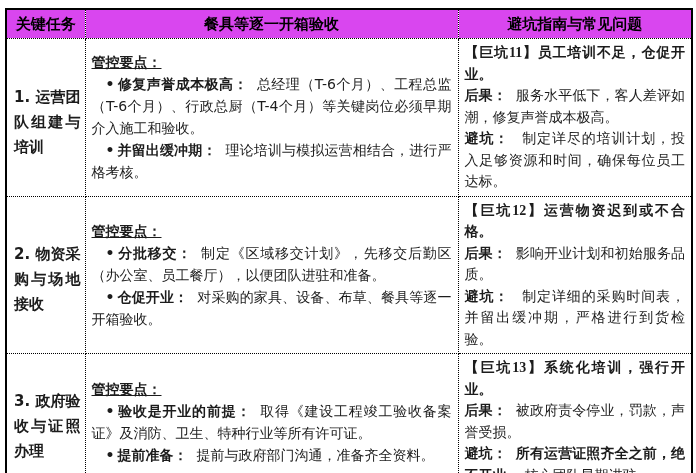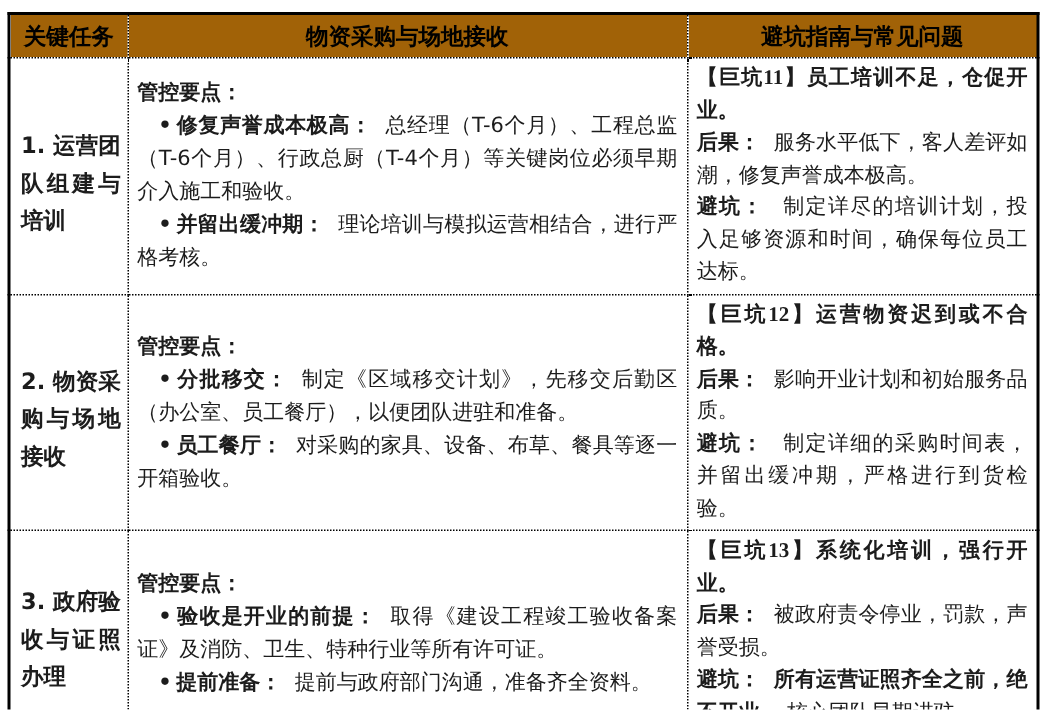--- a/index.html
+++ b/index.html
@@ -18,21 +18,21 @@
     left: 5px;
     top: 8px;
     width: 686px;
     border-collapse: collapse;
     table-layout: fixed;
     border: 2px solid #000000;
     background: #ffffff;
   }
   th, td { border: 1px dotted #000000; overflow: hidden; }
   th.col-header {
-    background: #a16207;
+    background: #d946ef;
     color: #000000;
     font-size: 15px;
     font-weight: bold;
     text-align: center;
     height: 26px;
     padding: 1px 2px;
   }
   td.task-cell {
     font-weight: bold;
     font-size: 15px;
@@ -53,21 +53,21 @@
   td.pitfall-cell {
     vertical-align: top;
     font-size: 14px;
     line-height: 21.5px;
     padding: 3px 6px;
     text-align: justify;
     word-break: break-all;
     font-family: Liberation Serif, serif;
   }
   p { margin: 0; padding: 0; }
-  .control-title { font-weight: bold; }
+  .control-title { font-weight: bold; text-decoration: underline; }
   .bullet-line { text-indent: 14px; }
   .bullet-dot { font-weight: bold; margin-right: 3px; }
   .lbl { font-weight: bold; margin-right: 9px; }
   .pit-title { font-weight: bold; }
   .bold-part { font-weight: bold; margin-right: 4px; }
   tr.row-1 { height: 154px; }
   tr.row-2 { height: 150px; }
   tr.row-3 { height: 130px; }
 </style>
 </head>
@@ -76,21 +76,21 @@
 <div class="stage">
   <table class="doc-table">
     <colgroup>
       <col style="width:79px">
       <col style="width:373px">
       <col style="width:234px">
     </colgroup>
     <thead>
       <tr>
         <th class="col-header">关键任务</th>
-        <th class="col-header">物资采购与场地接收</th>
+        <th class="col-header">餐具等逐一开箱验收</th>
         <th class="col-header">避坑指南与常见问题</th>
       </tr>
     </thead>
     <tbody>
 
       <tr class="row-1">
         <td class="task-cell">1. 运营团队组建与培训</td>
         <td class="control-cell">
           <p class="control-title">管控要点：</p>
           <p class="bullet-line">
@@ -112,21 +112,21 @@
       </tr>
 
       <tr class="row-2">
         <td class="task-cell">2. 物资采购与场地接收</td>
         <td class="control-cell">
           <p class="control-title">管控要点：</p>
           <p class="bullet-line">
             <span class="bullet-dot">•</span><span class="lbl">分批移交：</span><span>制定《区域移交计划》，先移交后勤区（办公室、员工餐厅），以便团队进驻和准备。</span>
           </p>
           <p class="bullet-line">
-            <span class="bullet-dot">•</span><span class="lbl">员工餐厅：</span><span>对采购的家具、设备、布草、餐具等逐一开箱验收。</span>
+            <span class="bullet-dot">•</span><span class="lbl">仓促开业：</span><span>对采购的家具、设备、布草、餐具等逐一开箱验收。</span>
           </p>
         </td>
         <td class="pitfall-cell">
           <p class="pit-title">【巨坑12】运营物资迟到或不合格。</p>
           <p>
             <span class="lbl">后果：</span><span>影响开业计划和初始服务品质。</span>
           </p>
           <p>
             <span class="lbl">避坑：</span><span class="bold-part"></span><span>制定详细的采购时间表，并留出缓冲期，严格进行到货检验。</span>
           </p>

